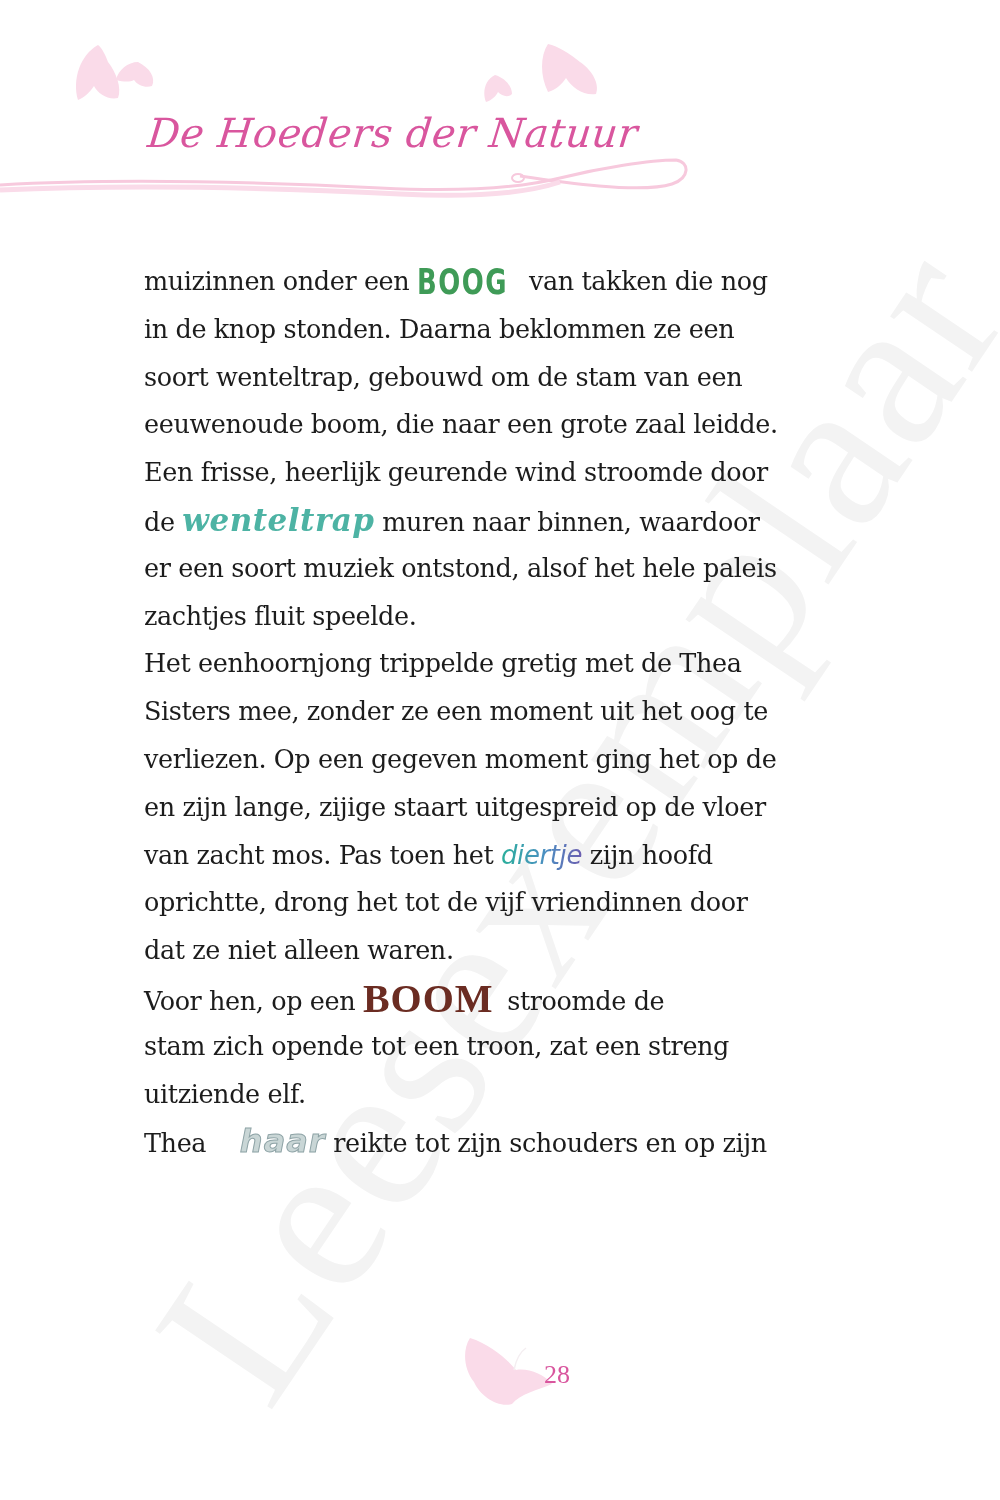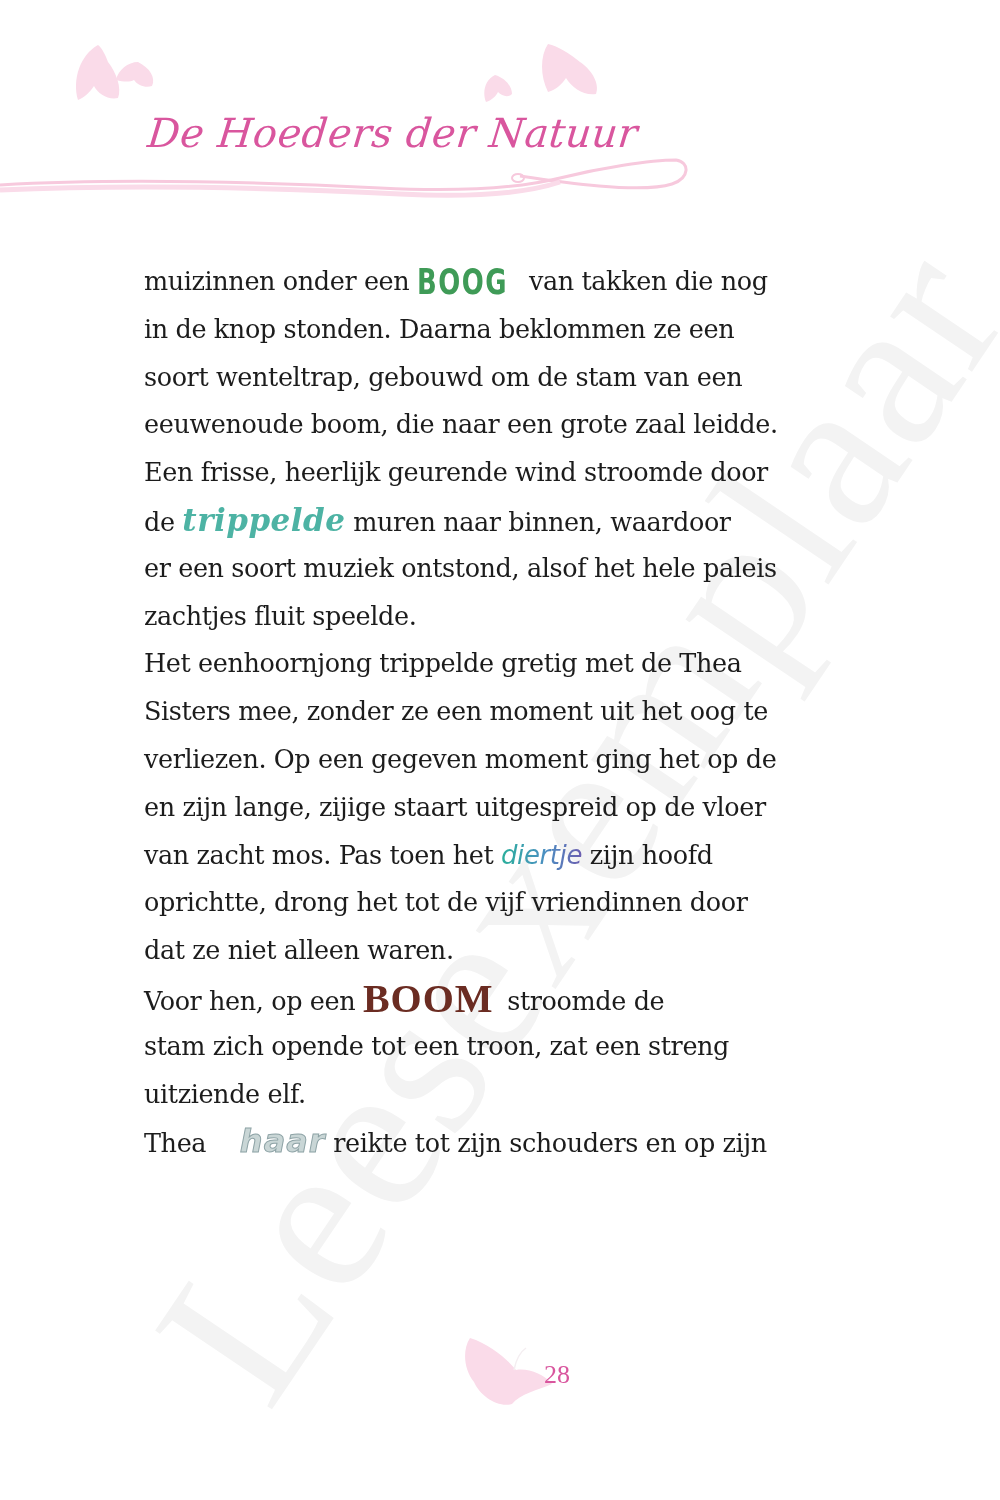--- a/index.html
+++ b/index.html
@@ -92,21 +92,21 @@
 
 <div class="body-text">
   <div class="line">
     <span>muizinnen onder een </span><span class="w-boog">BOOG</span><span> van takken die nog</span>
   </div>
   <div class="line">in de knop stonden. Daarna beklommen ze een</div>
   <div class="line">soort wenteltrap, gebouwd om de stam van een</div>
   <div class="line">eeuwenoude boom, die naar een grote zaal leidde.</div>
   <div class="line">Een frisse, heerlijk geurende wind stroomde door</div>
   <div class="line">
-    <span>de </span><span class="w-gevlochten">trippelde</span><span> muren naar binnen, waardoor</span>
+    <span>de </span><span class="w-gevlochten">wenteltrap</span><span> muren naar binnen, waardoor</span>
   </div>
   <div class="line">er een soort muziek ontstond, alsof het hele paleis</div>
   <div class="line">zachtjes fluit speelde.</div>
   <div class="line">Het eenhoornjong trippelde gretig met de Thea</div>
   <div class="line">Sisters mee, zonder ze een moment uit het oog te</div>
   <div class="line">verliezen. Op een gegeven moment ging het op de</div>
   <div class="line">en zijn lange, zijige staart uitgespreid op de vloer</div>
   <div class="line">
     <span>van zacht mos. Pas toen het </span><span class="w-diertje">diertje</span><span> zijn hoofd</span>
   </div>

